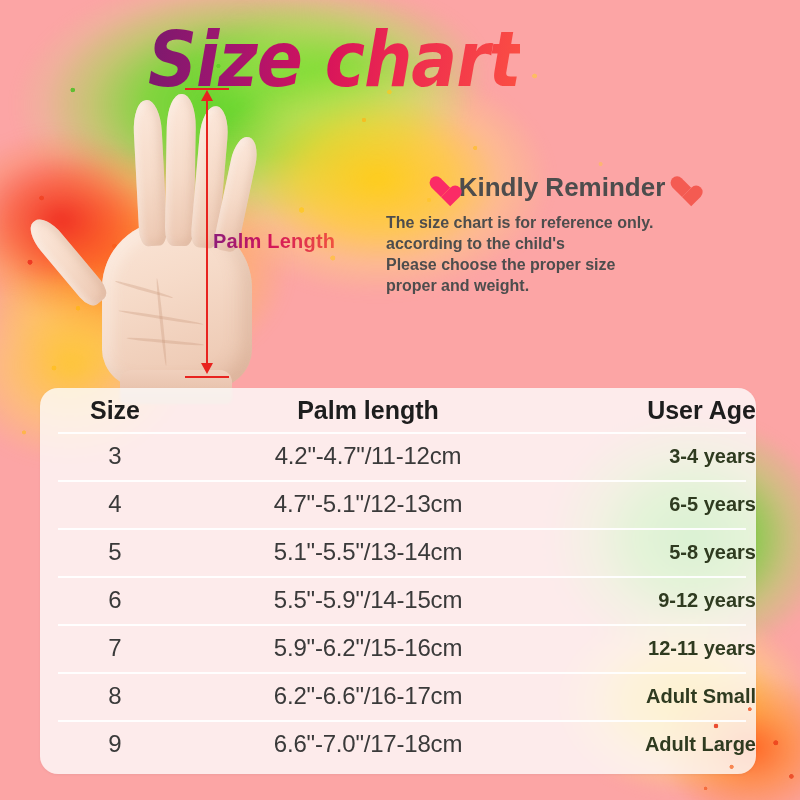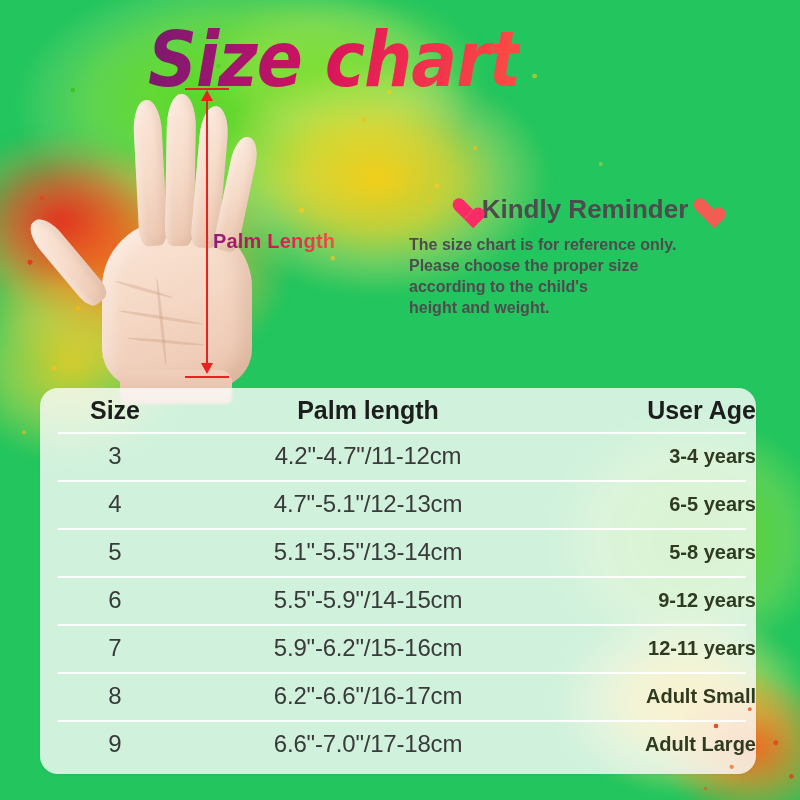--- a/index.html
+++ b/index.html
@@ -7,21 +7,21 @@
   body {
     width:800px; height:800px;
     font-family:"Liberation Sans", sans-serif;
     overflow:hidden;
     background:#f2f2f2;
   }
 
   #stage {
     position:relative;
     width:800px; height:800px;
-    background:#22c55e;
+    background:#fca5a5;
     overflow:hidden;
   }
 
   
   .splash { position:absolute; pointer-events:none; }
 
   .sp-green {
     left:-40px; top:-60px; width:540px; height:330px;
     background:radial-gradient(ellipse 48% 46% at 52% 50%,
       rgba(86,214,36,.96) 0%, rgba(110,220,46,.86) 36%,
@@ -203,21 +203,21 @@
     position:absolute; left:148px; top:20px;
     font-size:68px; font-weight:bold; font-style:italic;
     letter-spacing:-1px; white-space:nowrap;
     font-family:"DejaVu Sans", sans-serif;
     background:linear-gradient(98deg,#7a1a6d 0%,#a01570 22%,#d5125c 46%,#ee2a4f 68%,#fb4f43 100%);
     -webkit-background-clip:text; background-clip:text; color:transparent;
     transform:scaleY(1.12);
   }
 
   
-  #reminder { position:absolute; left:386px; top:194px; width:352px;margin-left:23px; }
+  #reminder { position:absolute; left:386px; top:172px; width:352px; }
   #reminder-title {
     display:flex; align-items:center; justify-content:center; gap:4px;
     font-size:26px; font-weight:bold; color:#4d4d4d;
     white-space:nowrap;
   }
   .heart { width:27px; height:25px; position:relative; flex:0 0 auto; }
   .heart::before, .heart::after {
     content:""; position:absolute; top:2px; width:13px; height:20px;
     border-radius:13px 13px 0 0;
   }
@@ -306,23 +306,23 @@
   <div id="palm-length-label">Palm Length</div>
 
   <div id="reminder">
     <div id="reminder-title">
       <span class="heart heart-pink"></span>
       <span>Kindly Reminder</span>
       <span class="heart heart-coral"></span>
     </div>
     <div id="reminder-body">
       <div>The size chart is for reference only.</div>
+      <div>according to the child's</div>
       <div>Please choose the proper size</div>
-      <div>according to the child's</div>
-      <div>height and weight.</div>
+      <div>proper and weight.</div>
     </div>
   </div>
 
   <div class="splash sp-rgreen"></div>
   <div class="splash sp-ryellow"></div>
   <div class="splash sp-rorange"></div>
 
   <div id="size-table">
 
     <div class="trow" id="head-row">

